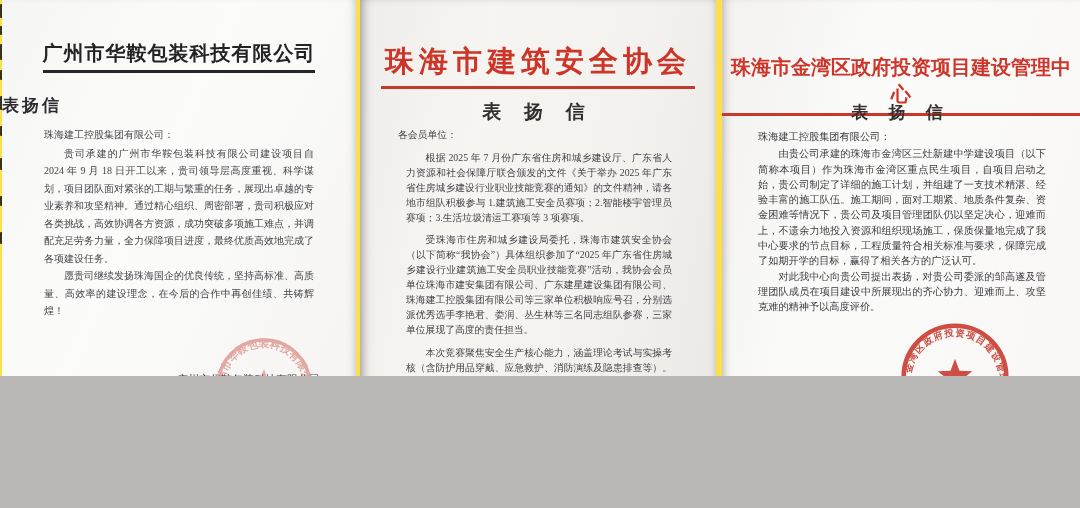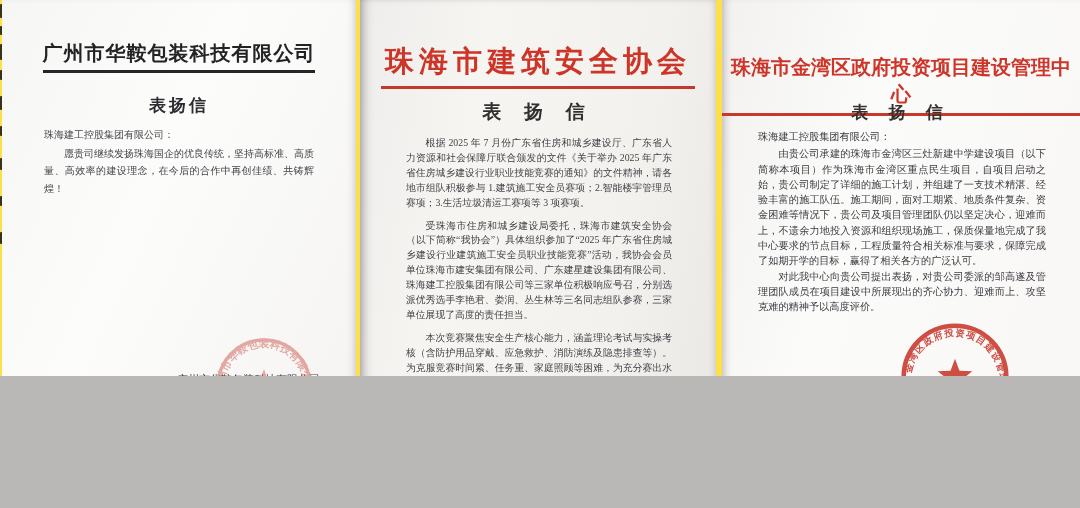--- a/index.html
+++ b/index.html
@@ -14,21 +14,21 @@
   .page-mid{left:360px;width:356px;background:linear-gradient(100deg,#efedeb 0%,#f7f5f2 30%,#f3f1ee 70%,#e9e7e4 100%);box-shadow:inset 8px 0 12px -7px rgba(0,0,0,.45), inset -5px 0 9px -6px rgba(0,0,0,.25);}
   .page-right{left:722px;width:358px;background:linear-gradient(105deg,#f2f1ef 0%,#fbfbfa 35%,#f8f7f6 100%);box-shadow:inset 7px 0 10px -6px rgba(0,0,0,.3);}
 
   .edge-mark{position:absolute;left:0;background:#141414;border-radius:1px;opacity:.85;}
 
   
   .l1-header{position:absolute;top:40px;left:0;right:0;text-align:center;
     font-family:"Liberation Sans","DejaVu Sans",sans-serif;font-weight:bold;
     font-size:20px;letter-spacing:1px;color:#232326;}
   .l1-rule{position:absolute;top:70px;left:41px;width:272px;height:3px;background:#26262a;}
-  .l1-title{position:absolute;top:94px;left:0;right:0;text-align:center;
+  .l1-title{position:absolute;top:94px;left:0;right:0;text-align:left;
     font-weight:bold;font-size:17px;letter-spacing:3px;color:#2c2c30;}
   .l1-body{position:absolute;top:126px;left:42px;right:42px;color:#44444a;
     font-size:10px;line-height:17.5px;text-align:justify;}
   .l1-body p{margin:0;text-indent:2em;}
   .l1-salutation{margin:0 0 1px 0;}
   .l1-sign{position:absolute;top:372px;right:36px;text-align:center;color:#3c3c42;}
   .l1-sign .sig{font-size:11px;}
   .l1-sign .dat{font-size:14px;margin-top:9px;letter-spacing:1px;}
   .l1-footer-rule{position:absolute;top:429px;left:56px;width:256px;height:2px;background:#3a3a3e;}
 
@@ -88,20 +88,21 @@
   <span class="edge-mark" style="top:158px;width:8px;height:12px;"></span>
   <span class="edge-mark" style="top:196px;width:5px;height:10px;"></span>
   <span class="edge-mark" style="top:232px;width:7px;height:12px;"></span>
 
   <div class="page page-left">
     <div class="l1-header">广州市华鞍包装科技有限公司</div>
     <div class="l1-rule"></div>
     <div class="l1-title">表扬信</div>
     <div class="l1-body">
       <div class="l1-salutation">珠海建工控股集团有限公司：</div>
+      <p>贵司承建的广州市华鞍包装科技有限公司建设项目自 2024 年 9 月 18 日开工以来，贵司领导层高度重视、科学谋划，项目团队面对紧张的工期与繁重的任务，展现出卓越的专业素养和攻坚精神。通过精心组织、周密部署，贵司积极应对各类挑战，高效协调各方资源，成功突破多项施工难点，并调配充足劳务力量，全力保障项目进度，最终优质高效地完成了各项建设任务。</p>
       <p>愿贵司继续发扬珠海国企的优良传统，坚持高标准、高质量、高效率的建设理念，在今后的合作中再创佳绩、共铸辉煌！</p>
     </div>
     <div class="l1-sign">
       <div class="sig">广州市华鞍包装科技有限公司</div>
       <div class="dat">2025 年 8 月 26 日</div>
     </div>
     <div class="seal" style="left:212px;top:336px;width:100px;height:100px;opacity:.42;">
       <svg width="100" height="100" viewBox="0 0 100 100">
         <circle cx="50" cy="50" r="46" fill="none" stroke="#c43c30" stroke-width="3.5"></circle>
         <polygon points="50,33 54.1,44.3 66.2,44.7 56.7,52.2 60,63.8 50,57 40,63.8 43.3,52.2 33.8,44.7 45.9,44.3" fill="#c43c30"></polygon>
@@ -112,20 +113,21 @@
       </svg>
     </div>
     <div class="l1-footer-rule"></div>
   </div>
 
   <div class="page page-mid">
     <div class="l2-header">珠海市建筑安全协会</div>
     <div class="l2-rule"></div>
     <div class="l2-title">表 扬 信</div>
     <div class="l2-body">
+      <div class="l2-salutation">各会员单位：</div>
       <p>根据 2025 年 7 月份广东省住房和城乡建设厅、广东省人力资源和社会保障厅联合颁发的文件《关于举办 2025 年广东省住房城乡建设行业职业技能竞赛的通知》的文件精神，请各地市组队积极参与 1.建筑施工安全员赛项；2.智能楼宇管理员赛项；3.生活垃圾清运工赛项等 3 项赛项。</p>
       <p>受珠海市住房和城乡建设局委托，珠海市建筑安全协会（以下简称“我协会”）具体组织参加了“2025 年广东省住房城乡建设行业建筑施工安全员职业技能竞赛”活动，我协会会员单位珠海市建安集团有限公司、广东建星建设集团有限公司、珠海建工控股集团有限公司等三家单位积极响应号召，分别选派优秀选手李艳君、娄润、丛生林等三名同志组队参赛，三家单位展现了高度的责任担当。</p>
       <p>本次竞赛聚焦安全生产核心能力，涵盖理论考试与实操考核（含防护用品穿戴、应急救护、消防演练及隐患排查等）。为克服竞赛时间紧、任务重、家庭照顾等困难，为充分赛出水平、展示风采，各单位参赛选手备赛认真、操作规范、严阵以待，他们不言困难、不提要求，全身心地投入赛前各项工作，形成了比、学、赶、帮、超的良好氛围。</p>
       <p>在此，我协会向上述三家单位及选手表示衷心感谢，祝工作顺利、身体健康！</p>
     </div>
     <div class="l2-sign">
       <div class="sig">珠海市建筑安全协会</div>
       <div class="dat">2025 年 8 月 25 日</div>
     </div>
     <div class="seal" style="left:193px;top:415px;width:98px;height:98px;opacity:.62;">

